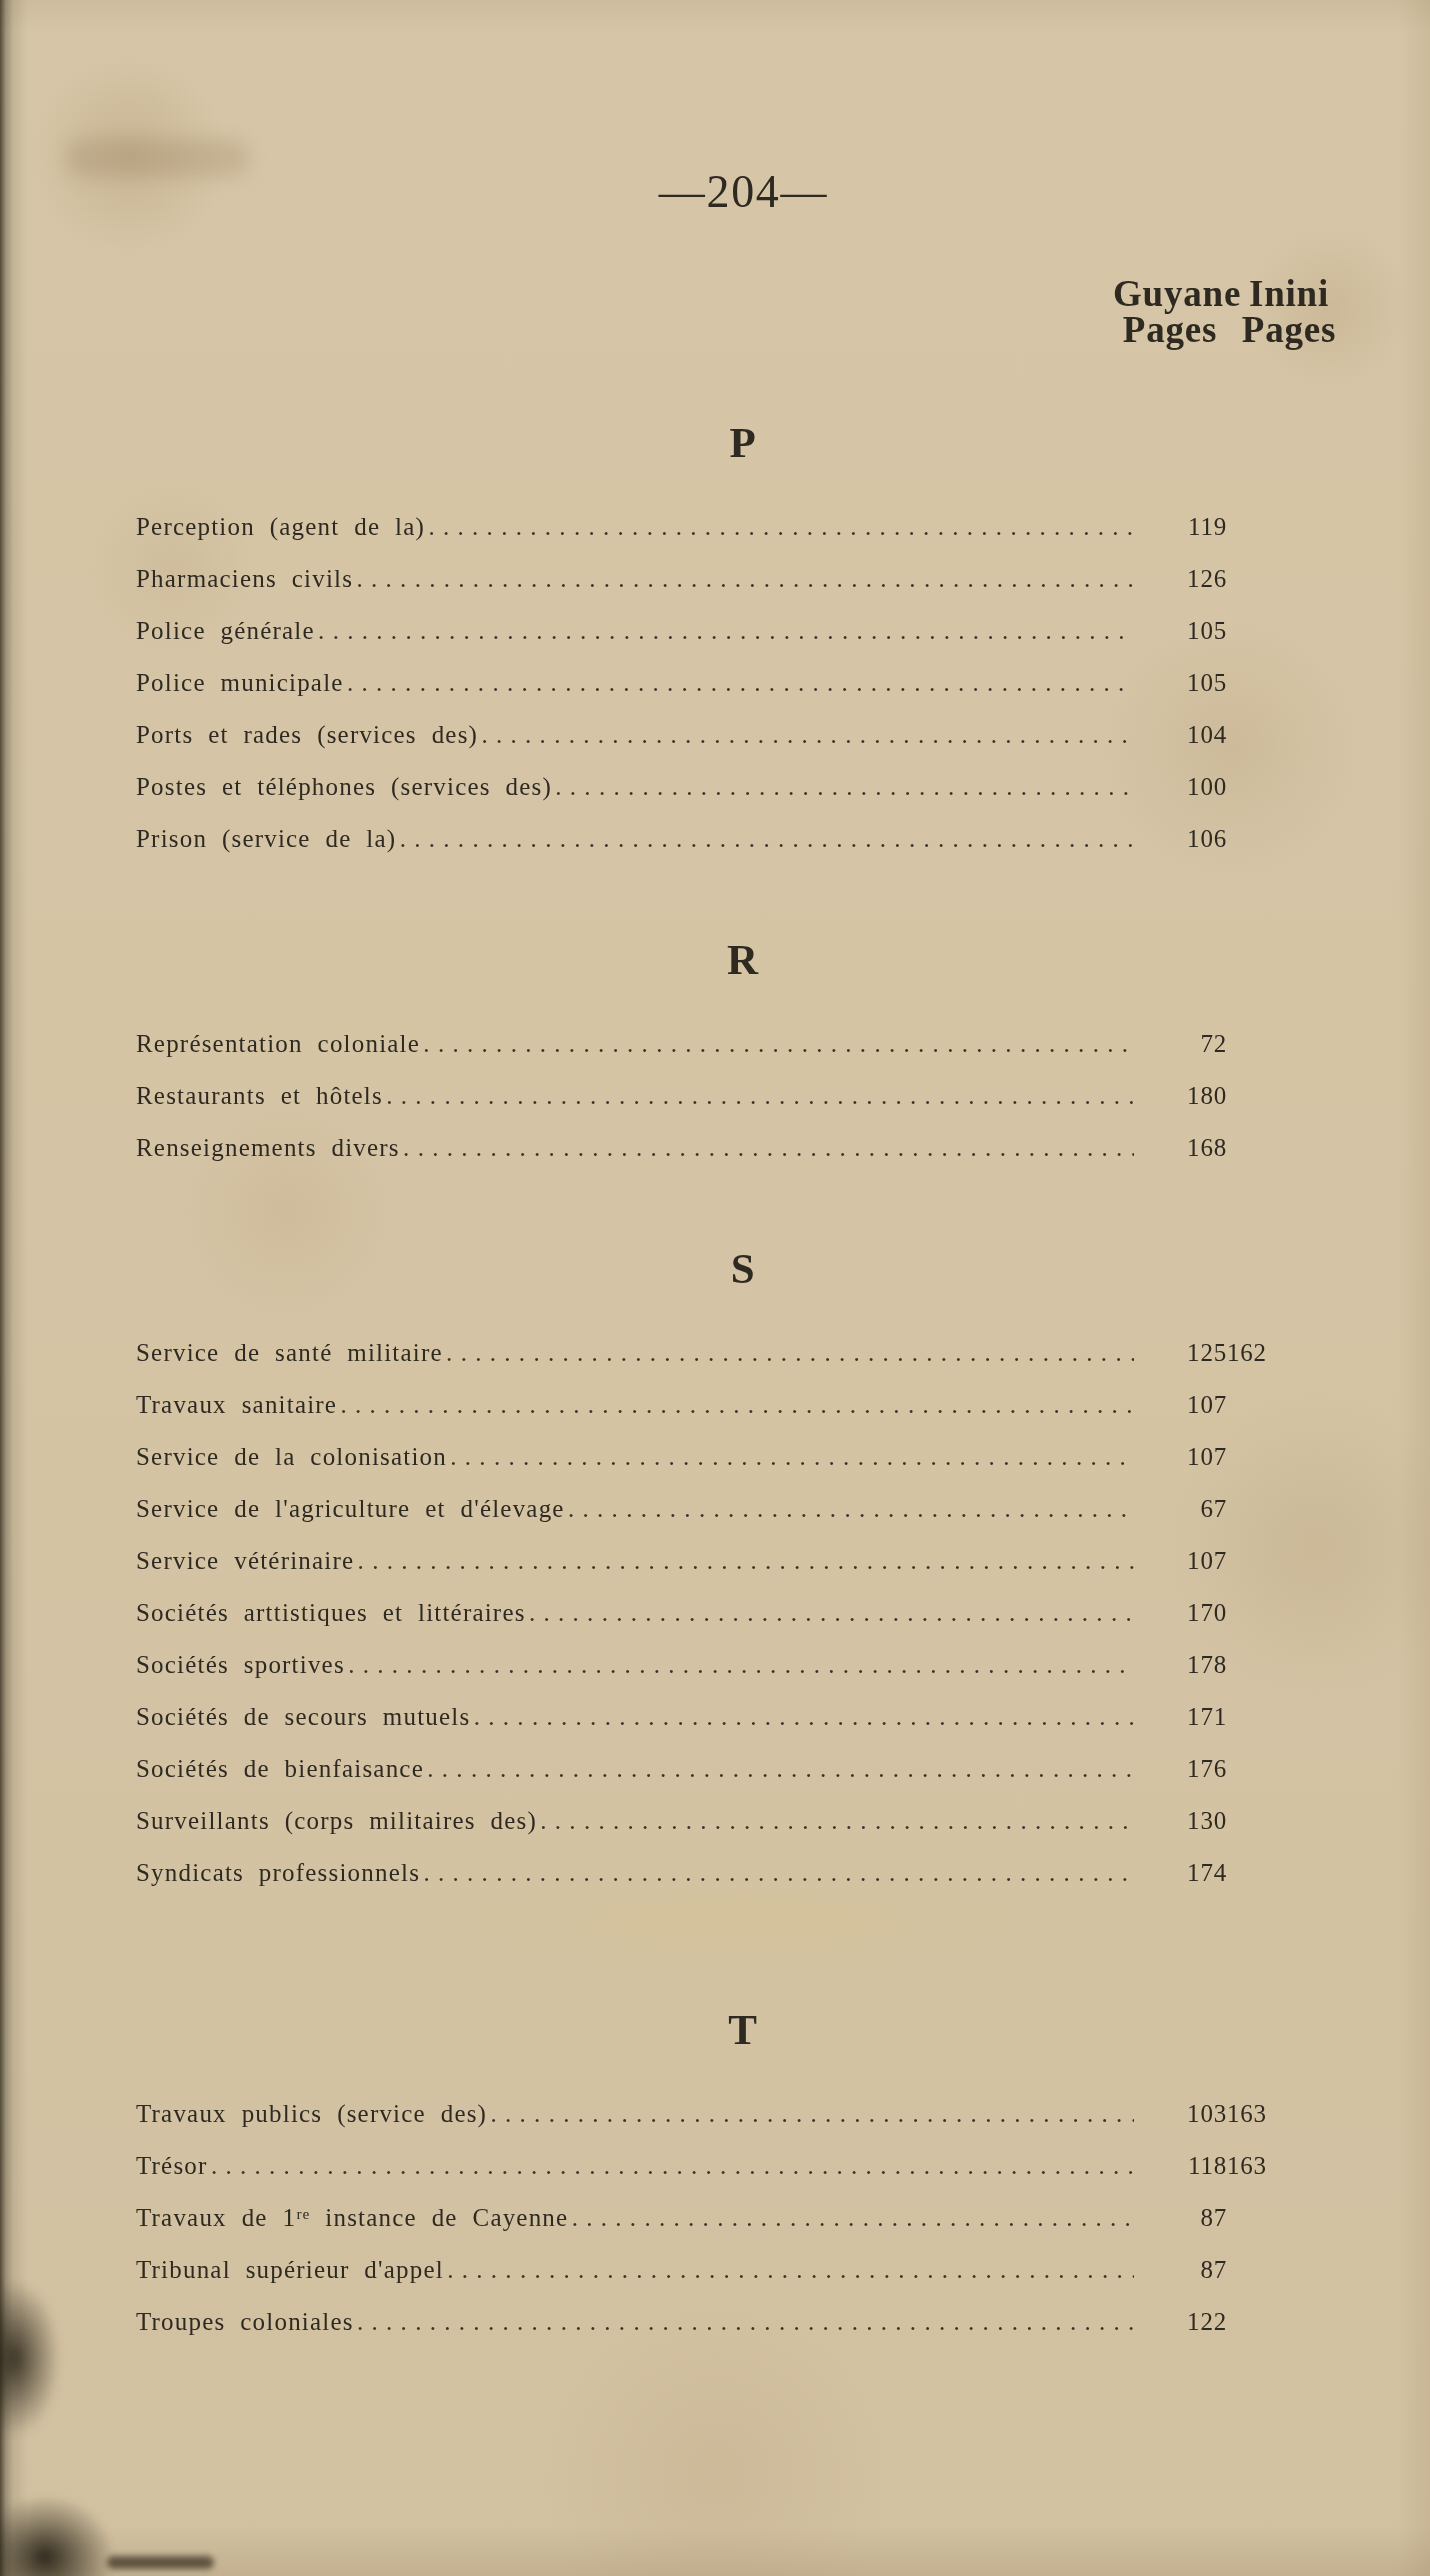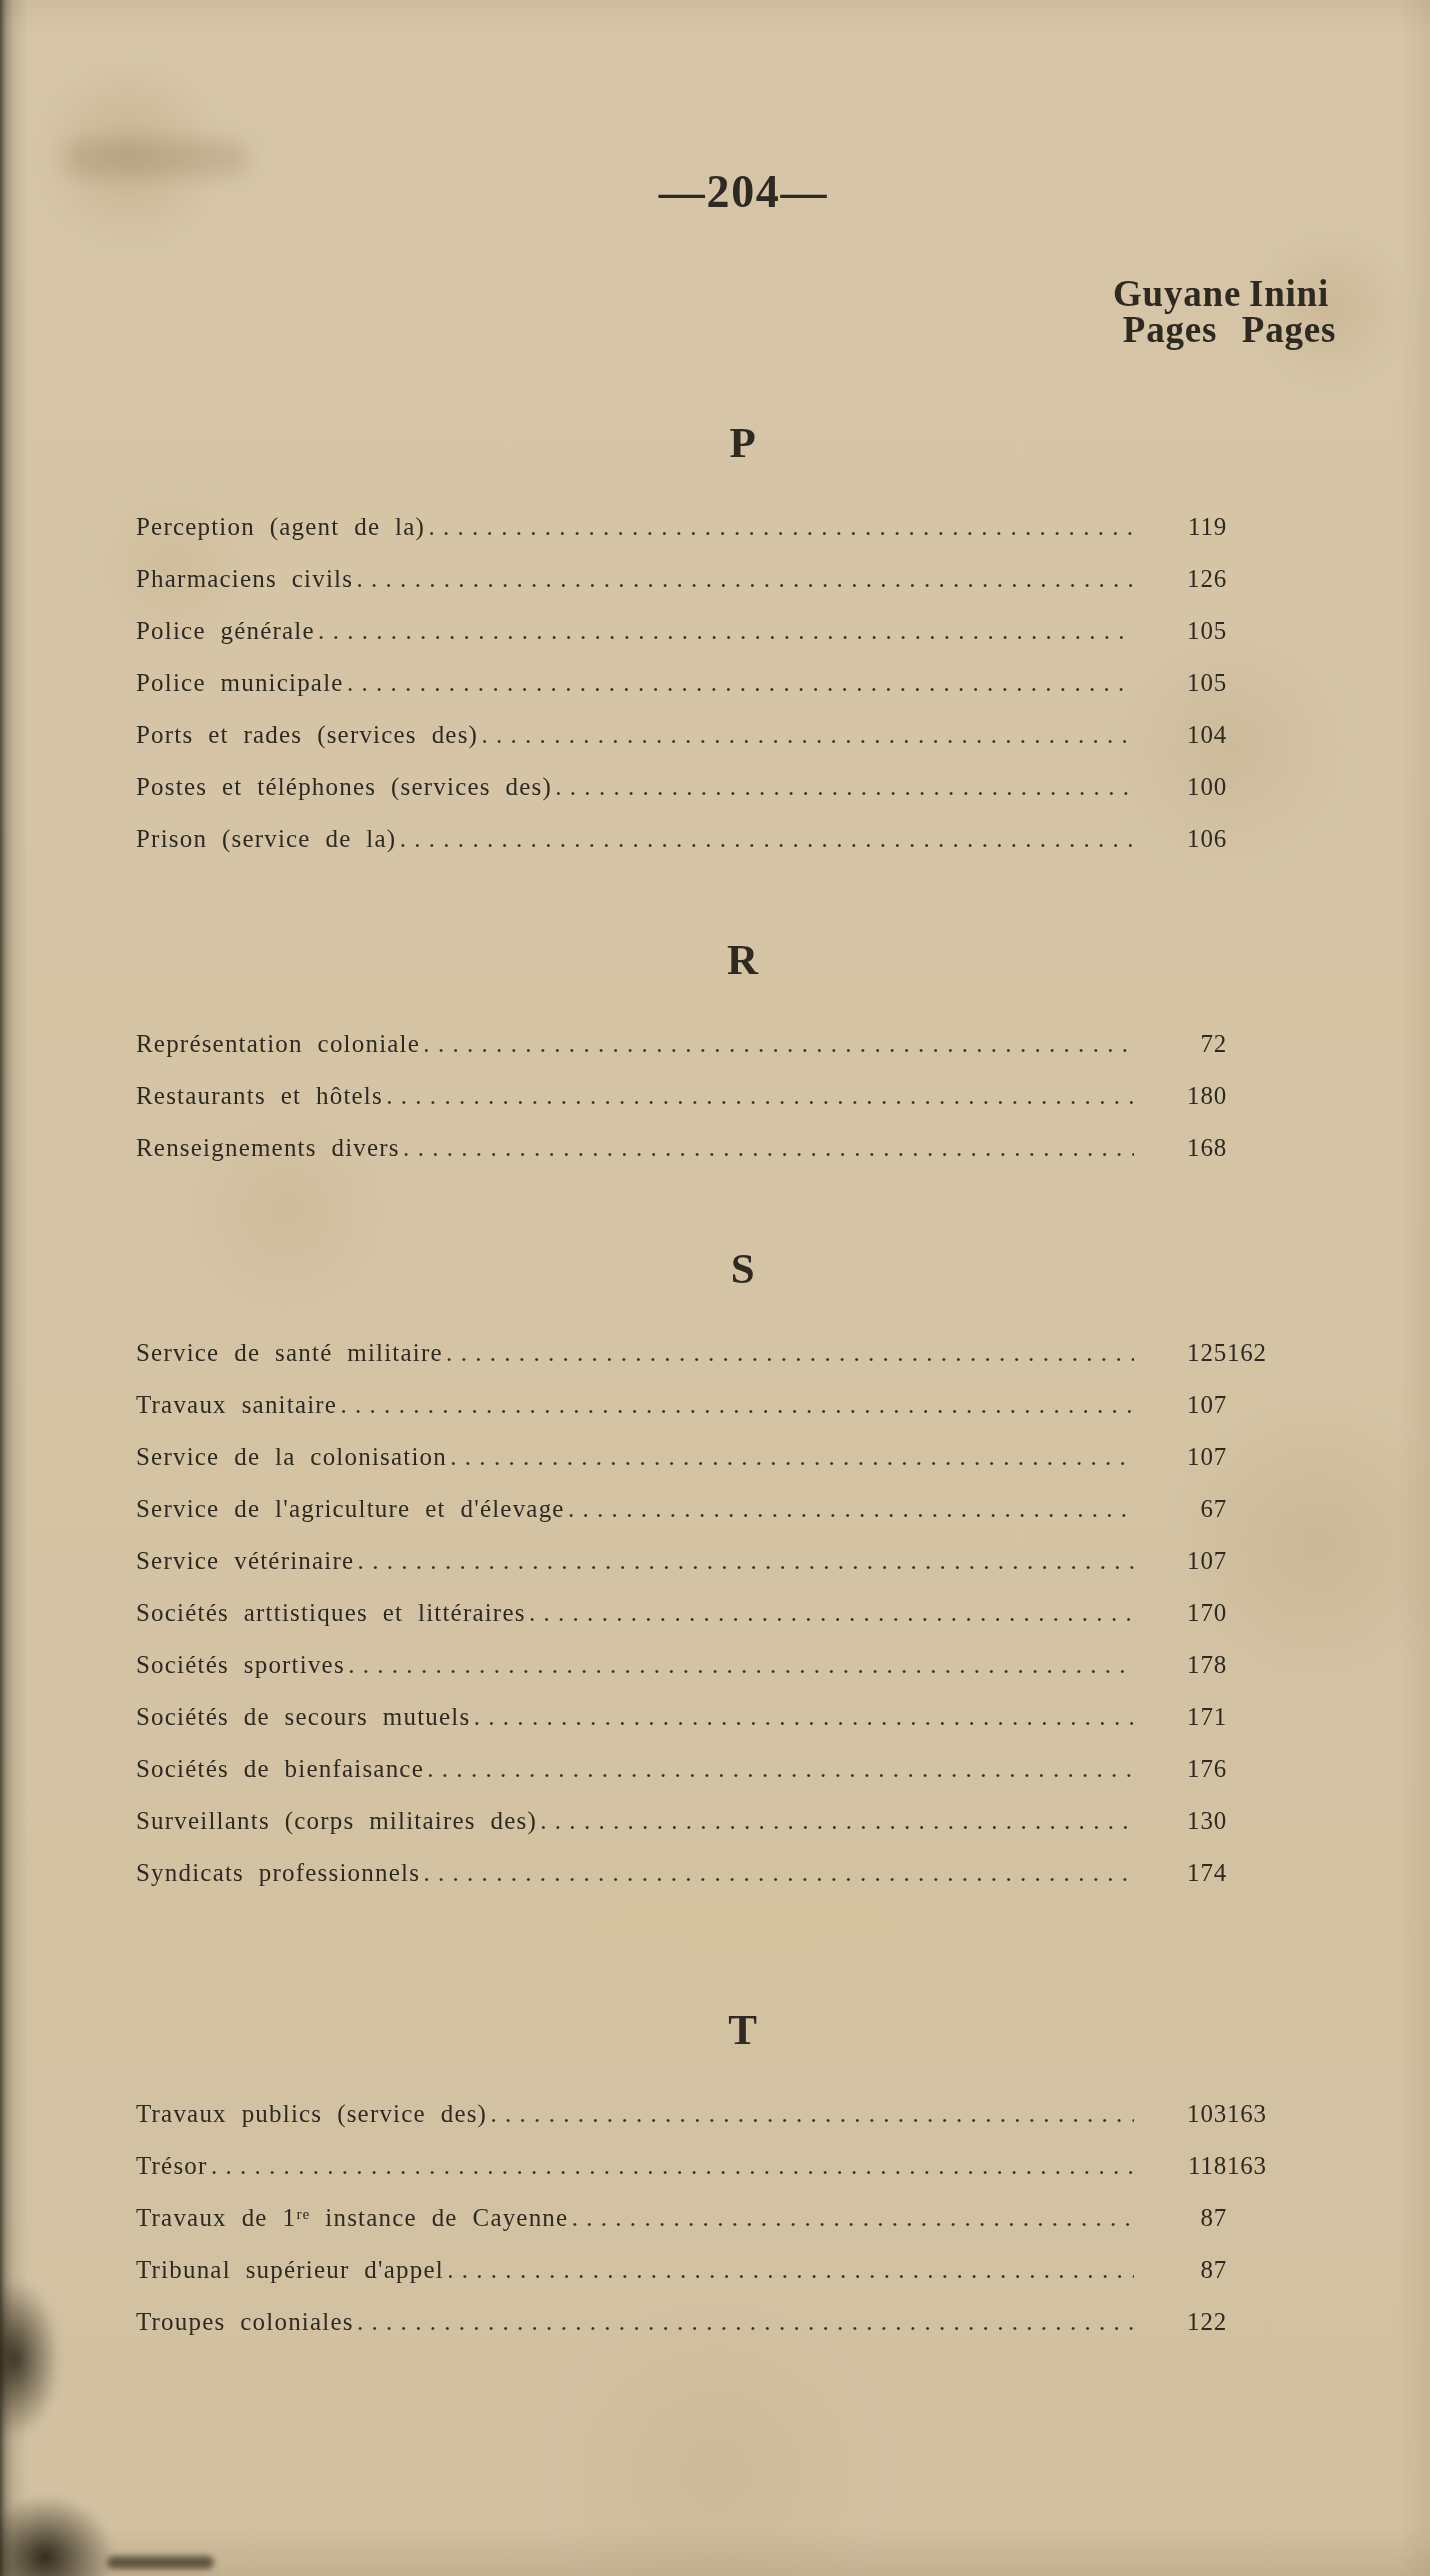--- a/index.html
+++ b/index.html
@@ -60,21 +60,21 @@
   }
   .content {
     position: relative; z-index: 5;
     padding: 165px 80px 0 136px;
   }
   .page-number {
     margin: 0;
     text-align: center;
     font-size: 46px;
     line-height: 53px;
-    font-weight: bold;
+    font-weight: normal;
     letter-spacing: 1.7px;
   }
   .col-headers {
     margin-top: 58px;
     display: flex;
     justify-content: flex-end;
     font-weight: bold;
     font-size: 37px;
     line-height: 36px;
     letter-spacing: 0.8px;

